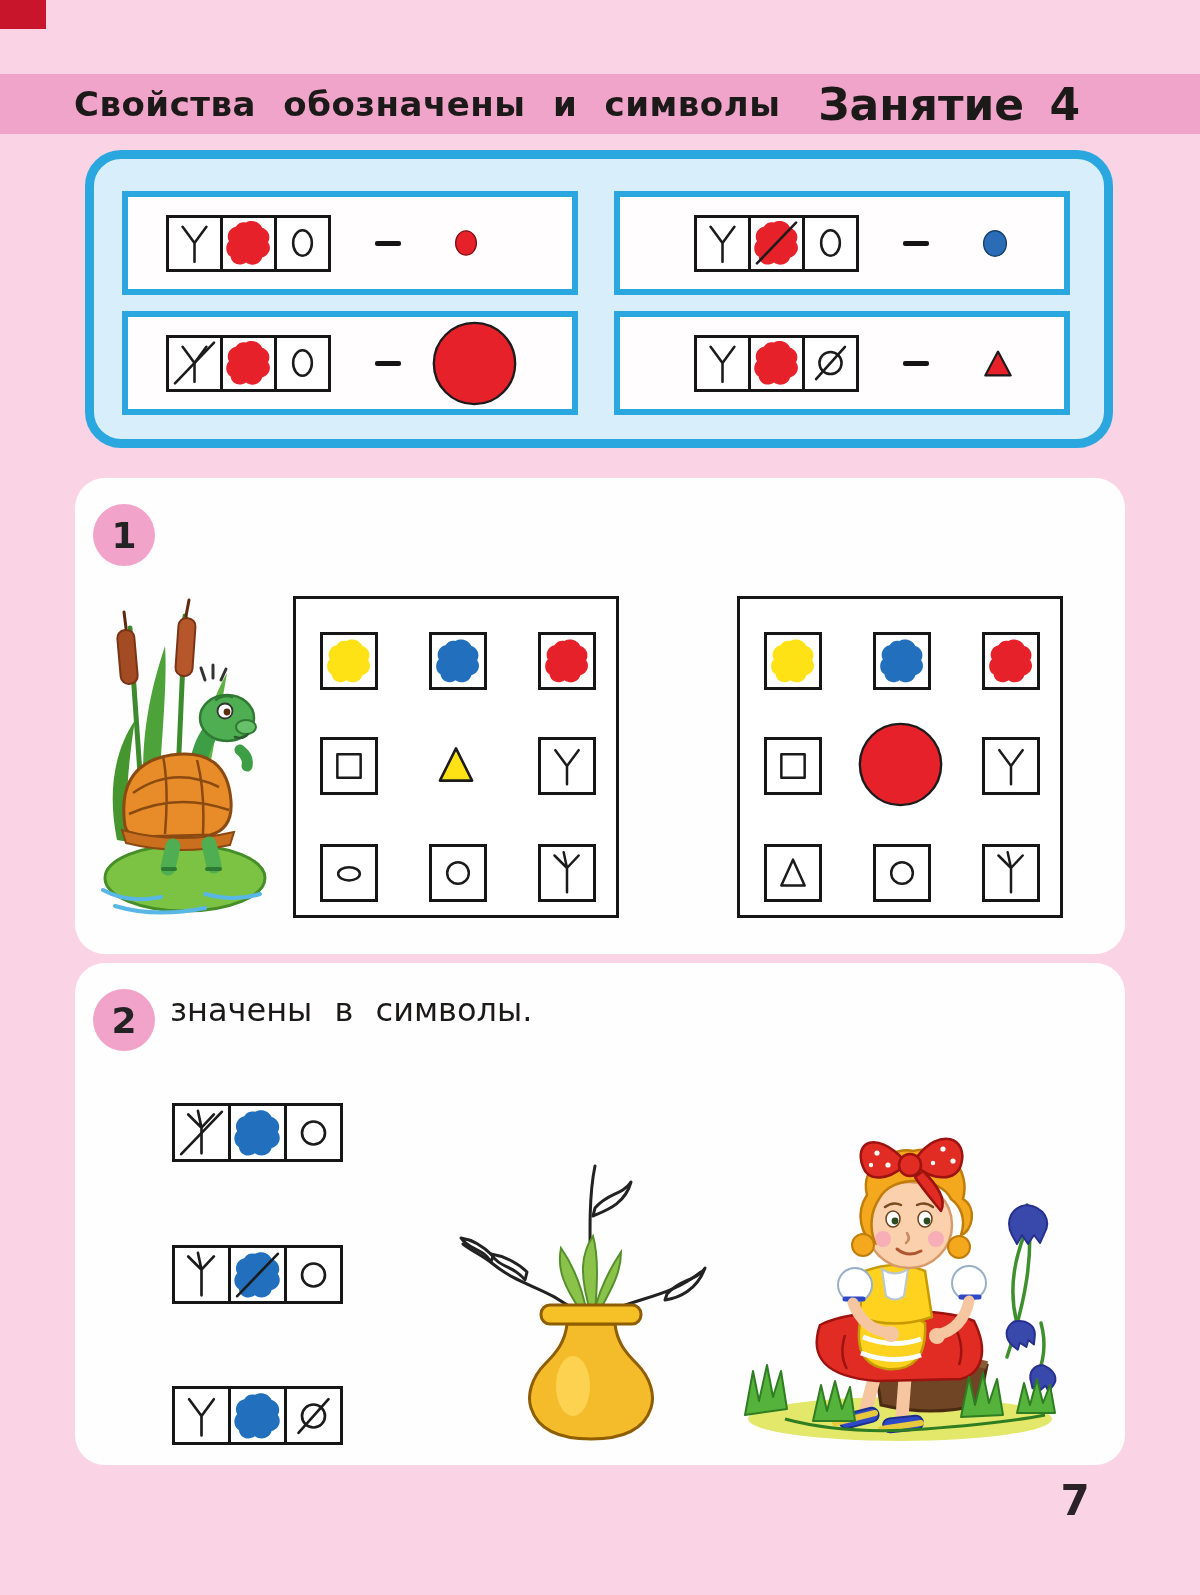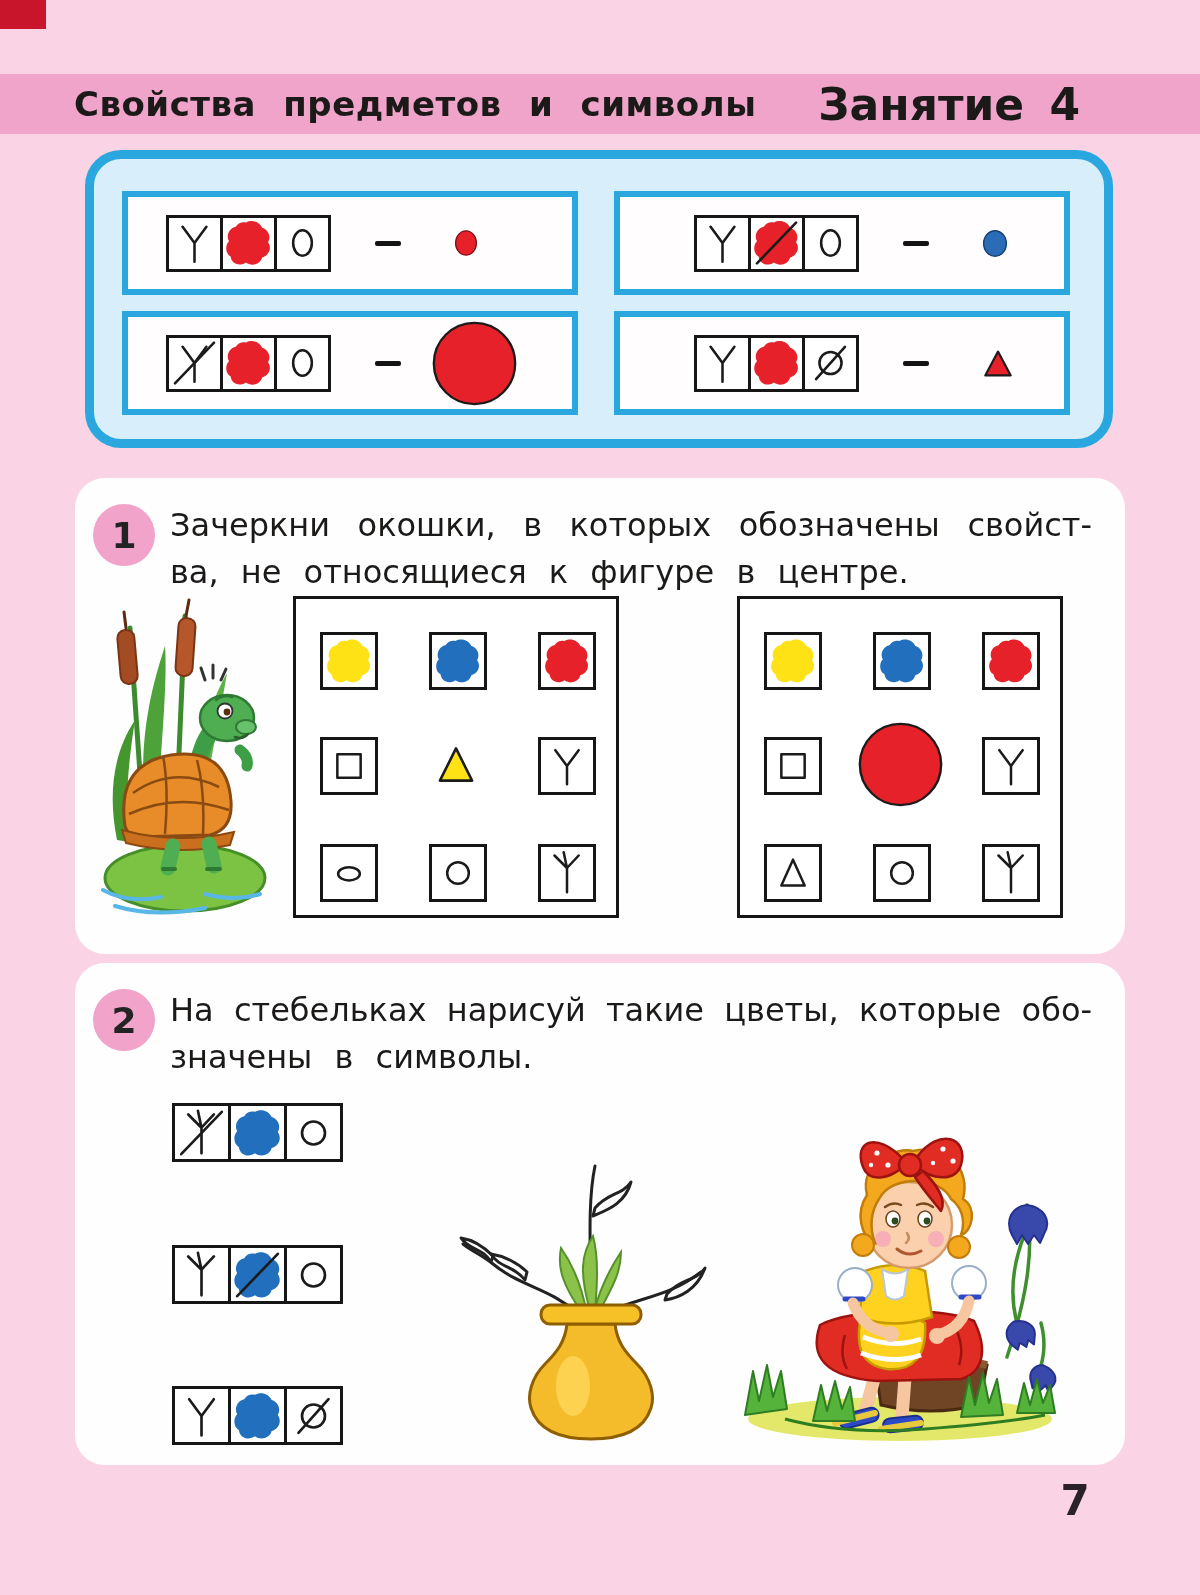--- a/index.html
+++ b/index.html
@@ -55,21 +55,21 @@
   .page-number{position:absolute;left:1040px;top:1476px;width:70px;text-align:center;
                font-weight:bold;font-size:42px;color:#2a2226;}
 </style>
 </head>
 <body>
 
 <div class="page">
   <div class="corner-mark"></div>
 
   <div class="band">
-    <div class="band-title">Свойства предметов и символы</div>
+    <div class="band-title">Свойства обозначены и символы</div>
     <div class="band-lesson">Занятие 4</div>
   </div>
 
   <div class="legend" id="legend">
       <div class="panel p0">
         <div class="strip">
           <div class="cell">
             <svg viewBox="0 0 60 60">
               <path d="M30 52 L30 30 M30 30 L16 11 M30 30 L44 11" stroke="#1b1b1b" stroke-width="3" fill="none" stroke-linecap="round" stroke-linejoin="round"></path>
             </svg>
@@ -167,24 +167,20 @@
         <div class="result">
           <svg viewBox="0 0 40 36" style="width:34px;height:31px">
             <path d="M20 4 L35 32 L5 32 Z" fill="#e62129" stroke="#1b1b1b" stroke-width="2.5" stroke-linejoin="round"></path>
           </svg>
         </div>
       </div>
     </div>
 
   <div class="card t1">
     <div class="badge">1</div>
-    <div class="task-lines">
-      <div class="line1">Зачеркни окошки, в которых обозначены свойст-</div>
-      <div class="line2">ва, не относящиеся к фигуре в центре.</div>
-    </div>
 
     <svg class="illus" style="left:10px;top:110px" width="200" height="345" viewBox="0 0 200 345">
       <ellipse cx="100" cy="290" rx="80" ry="33" fill="#7cc243" stroke="#468f28" stroke-width="3"></ellipse>
       <path d="M18 302 q26 14 58 7 M30 318 q40 12 90 2 M120 306 q30 8 55 0" stroke="#58b7e6" stroke-width="4" fill="none" stroke-linecap="round"></path>
       <path d="M57 215 L45 40" stroke="#3c8c2f" stroke-width="5" stroke-linecap="round"></path>
       <path d="M92 210 L100 28" stroke="#3c8c2f" stroke-width="5" stroke-linecap="round"></path>
       <rect x="34" y="42" width="17" height="54" rx="8" fill="#a34b22" stroke="#7a3416" stroke-width="2" transform="rotate(-5 42 69)"></rect>
       <rect x="92" y="30" width="17" height="58" rx="8" fill="#b5572a" stroke="#7a3416" stroke-width="2" transform="rotate(4 100 59)"></rect>
       <path d="M41 40 L39 24 M101 28 L104 12" stroke="#5d2a10" stroke-width="3" stroke-linecap="round"></path>
       <path d="M62 240 C50 155 68 95 80 58 C83 100 74 175 72 242 Z" fill="#4ea23a"></path>
@@ -298,21 +294,20 @@
           <svg viewBox="0 0 60 60">
             <path d="M30 53 L30 24 M30 24 L15 9 M30 24 L26 5 M30 24 L44 9" stroke="#1b1b1b" stroke-width="3" fill="none" stroke-linecap="round" stroke-linejoin="round"></path>
           </svg>
         </div>
       </div>
   </div>
 
   <div class="card t2">
     <div class="badge">2</div>
     <div class="task-lines">
-      <div class="line1">На стебельках нарисуй такие цветы, которые обо-</div>
       <div class="line2">значены в символы.</div>
     </div>
 
     <div id="frames">
         <div class="frame f0">
           <div class="cell">
             <svg viewBox="0 0 60 60">
               <path d="M30 53 L30 24 M30 24 L15 9 M30 24 L26 5 M30 24 L44 9" stroke="#1b1b1b" stroke-width="3" fill="none" stroke-linecap="round" stroke-linejoin="round"></path>
               <path d="M7 54 L53 6" stroke="#1b1b1b" stroke-width="3" fill="none" stroke-linecap="round" stroke-linejoin="round"></path>
             </svg>

